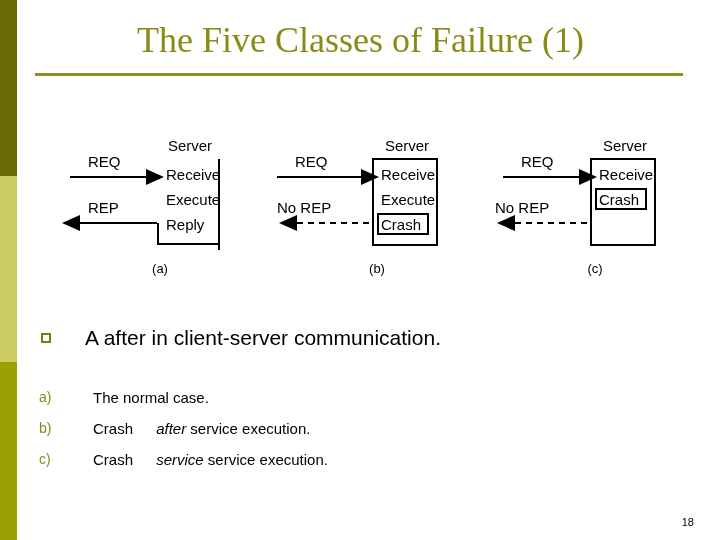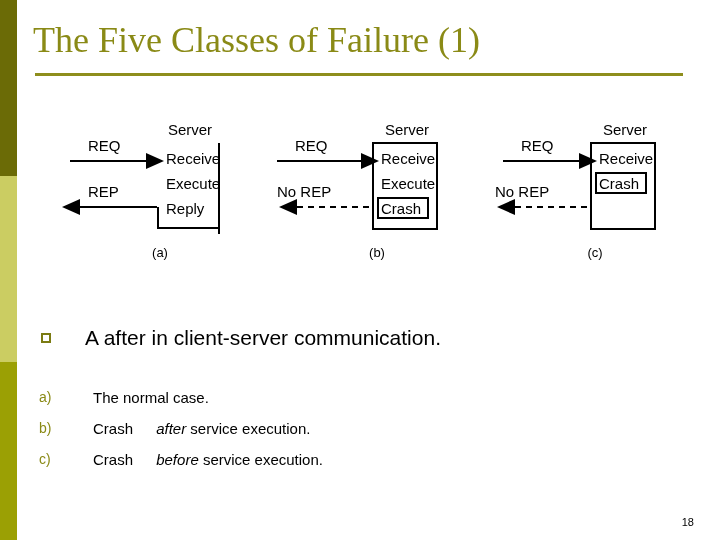--- a/index.html
+++ b/index.html
@@ -27,20 +27,21 @@
   #strip-top    { top: 0px;   height: 176px; background: #6b6b06; }
   #strip-middle { top: 176px; height: 186px; background: #cbcd62; }
   #strip-bottom { top: 362px; height: 178px; background: #9ba004; }
 
   
   #title-block {
     position: absolute;
     left: 33px;
     top: 18px;
     width: 655px;
+    text-align: center;
   }
   #slide-title {
     font-family: "Liberation Serif", "DejaVu Serif", serif;
     font-size: 36px;
     line-height: 44px;
     color: #8a8a16;
     white-space: nowrap;
     letter-spacing: 0px;
   }
   #title-rule {
@@ -49,21 +50,21 @@
     top: 73px;
     width: 648px;
     height: 3px;
     background: #8e8e1d;
   }
 
   
   #figure {
     position: absolute;
     left: 60px;
-    top: 119px;
+    top: 135px;
     width: 620px;
     height: 150px;
   }
   .panel {
     position: absolute;
     top: 0;
     width: 200px;
     height: 150px;
   }
   #panel-a { left: 0px; }
@@ -248,18 +249,18 @@
     <span class="ord-text"><span>The normal case.</span><i></i><span></span></span>
   </div>
 
   <div class="ord-row">
     <span class="ord-marker" style="color: rgb(138, 138, 22);">b)</span>
     <span class="ord-text"><span>Crash </span><i>after</i><span> service execution.</span></span>
   </div>
 
   <div class="ord-row">
     <span class="ord-marker" style="color: rgb(138, 138, 22);">c)</span>
-    <span class="ord-text"><span>Crash </span><i>before</i><span> service execution.</span></span>
+    <span class="ord-text"><span>Crash </span><i>service</i><span> service execution.</span></span>
   </div>
 
 </div>
 
 <div id="page-number">18</div>
 
 </body></html>

